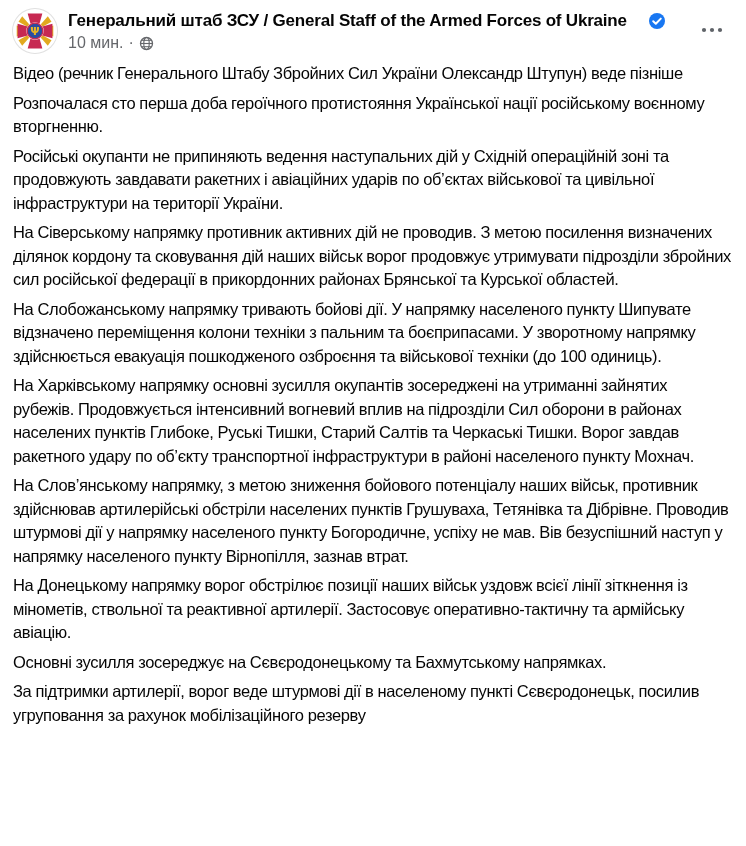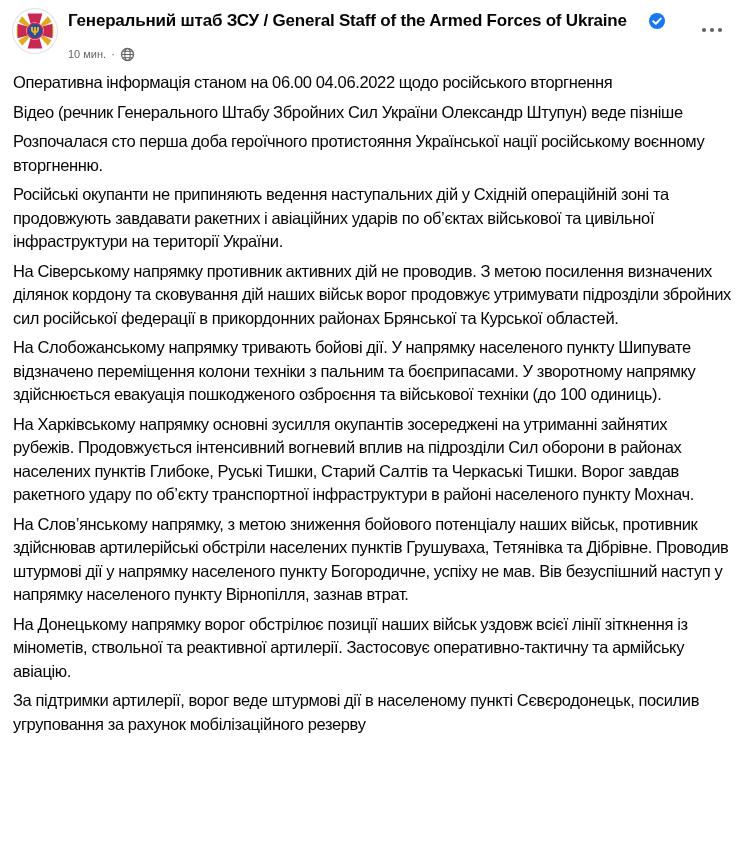--- a/index.html
+++ b/index.html
@@ -56,22 +56,22 @@
   .verified-badge {
     width: 16px;
     height: 16px;
     flex: 0 0 auto;
     display: inline-block;
   }
   .meta-row {
     display: flex;
     align-items: center;
     gap: 5px;
-    margin-top: 14px;
-    font-size: 11px;
+    margin-top: 3px;
+    font-size: 16px;
     color: #65676b;
     line-height: 18px;
   }
   .meta-row .timestamp { cursor: pointer; }
   .globe-icon {
     width: 15px;
     height: 15px;
     display: inline-block;
     margin-top: 1px;
   }
@@ -153,25 +153,25 @@
     <div class="more-btn">
       <svg width="22" height="6" viewBox="0 0 22 6">
         <circle cx="3" cy="3" r="2.1" fill="#5f6368"></circle>
         <circle cx="11" cy="3" r="2.1" fill="#5f6368"></circle>
         <circle cx="19" cy="3" r="2.1" fill="#5f6368"></circle>
       </svg>
     </div>
   </div>
 
   <div class="body">
-    <p>Оперативна інформація станом на 06.00 04.06.2022 щодо російського вторгнення</p>
     <p>Відео (речник Генерального Штабу Збройних Сил України Олександр Штупун) веде пізніше</p>
     <p>Розпочалася сто перша доба героїчного протистояння Української нації російському воєнному вторгненню.</p>
     <p>Російські окупанти не припиняють ведення наступальних дій у Східній операційній зоні та продовжують завдавати ракетних і авіаційних ударів по об’єктах військової та цивільної інфраструктури на території України.</p>
     <p>На Сіверському напрямку противник активних дій не проводив. З метою посилення визначених ділянок кордону та сковування дій наших військ ворог продовжує утримувати підрозділи збройних сил російської федерації в прикордонних районах Брянської та Курської областей.</p>
     <p>На Слобожанському напрямку тривають бойові дії. У напрямку населеного пункту Шипувате відзначено переміщення колони техніки з пальним та боєприпасами. У зворотному напрямку здійснюється евакуація пошкодженого озброєння та військової техніки (до 100 одиниць).</p>
     <p>На Харківському напрямку основні зусилля окупантів зосереджені на утриманні зайнятих рубежів. Продовжується інтенсивний вогневий вплив на підрозділи Сил оборони в районах населених пунктів Глибоке, Руські Тишки, Старий Салтів та Черкаські Тишки. Ворог завдав ракетного удару по об’єкту  транспортної інфраструктури в районі населеного пункту Мохнач.</p>
     <p>На Слов’янському напрямку, з метою зниження бойового потенціалу наших військ, противник здійснював артилерійські обстріли населених пунктів Грушуваха, Тетянівка та Дібрівне. Проводив штурмові дії у напрямку населеного пункту Богородичне, успіху не мав. Вів безуспішний наступ у напрямку населеного пункту Вірнопілля, зазнав втрат.</p>
     <p>На Донецькому напрямку ворог обстрілює позиції наших військ уздовж всієї лінії зіткнення із мінометів, ствольної та реактивної артилерії. Застосовує оперативно-тактичну та армійську авіацію.</p>
+    <p>Основні зусилля зосереджує на Сєвєродонецькому та Бахмутському напрямках.</p>
     <p>За підтримки артилерії, ворог веде штурмові дії в населеному пункті Сєвєродонецьк, посилив угруповання за рахунок мобілізаційного резерву</p>
   </div>
 
 </div>
 
 </body></html>

